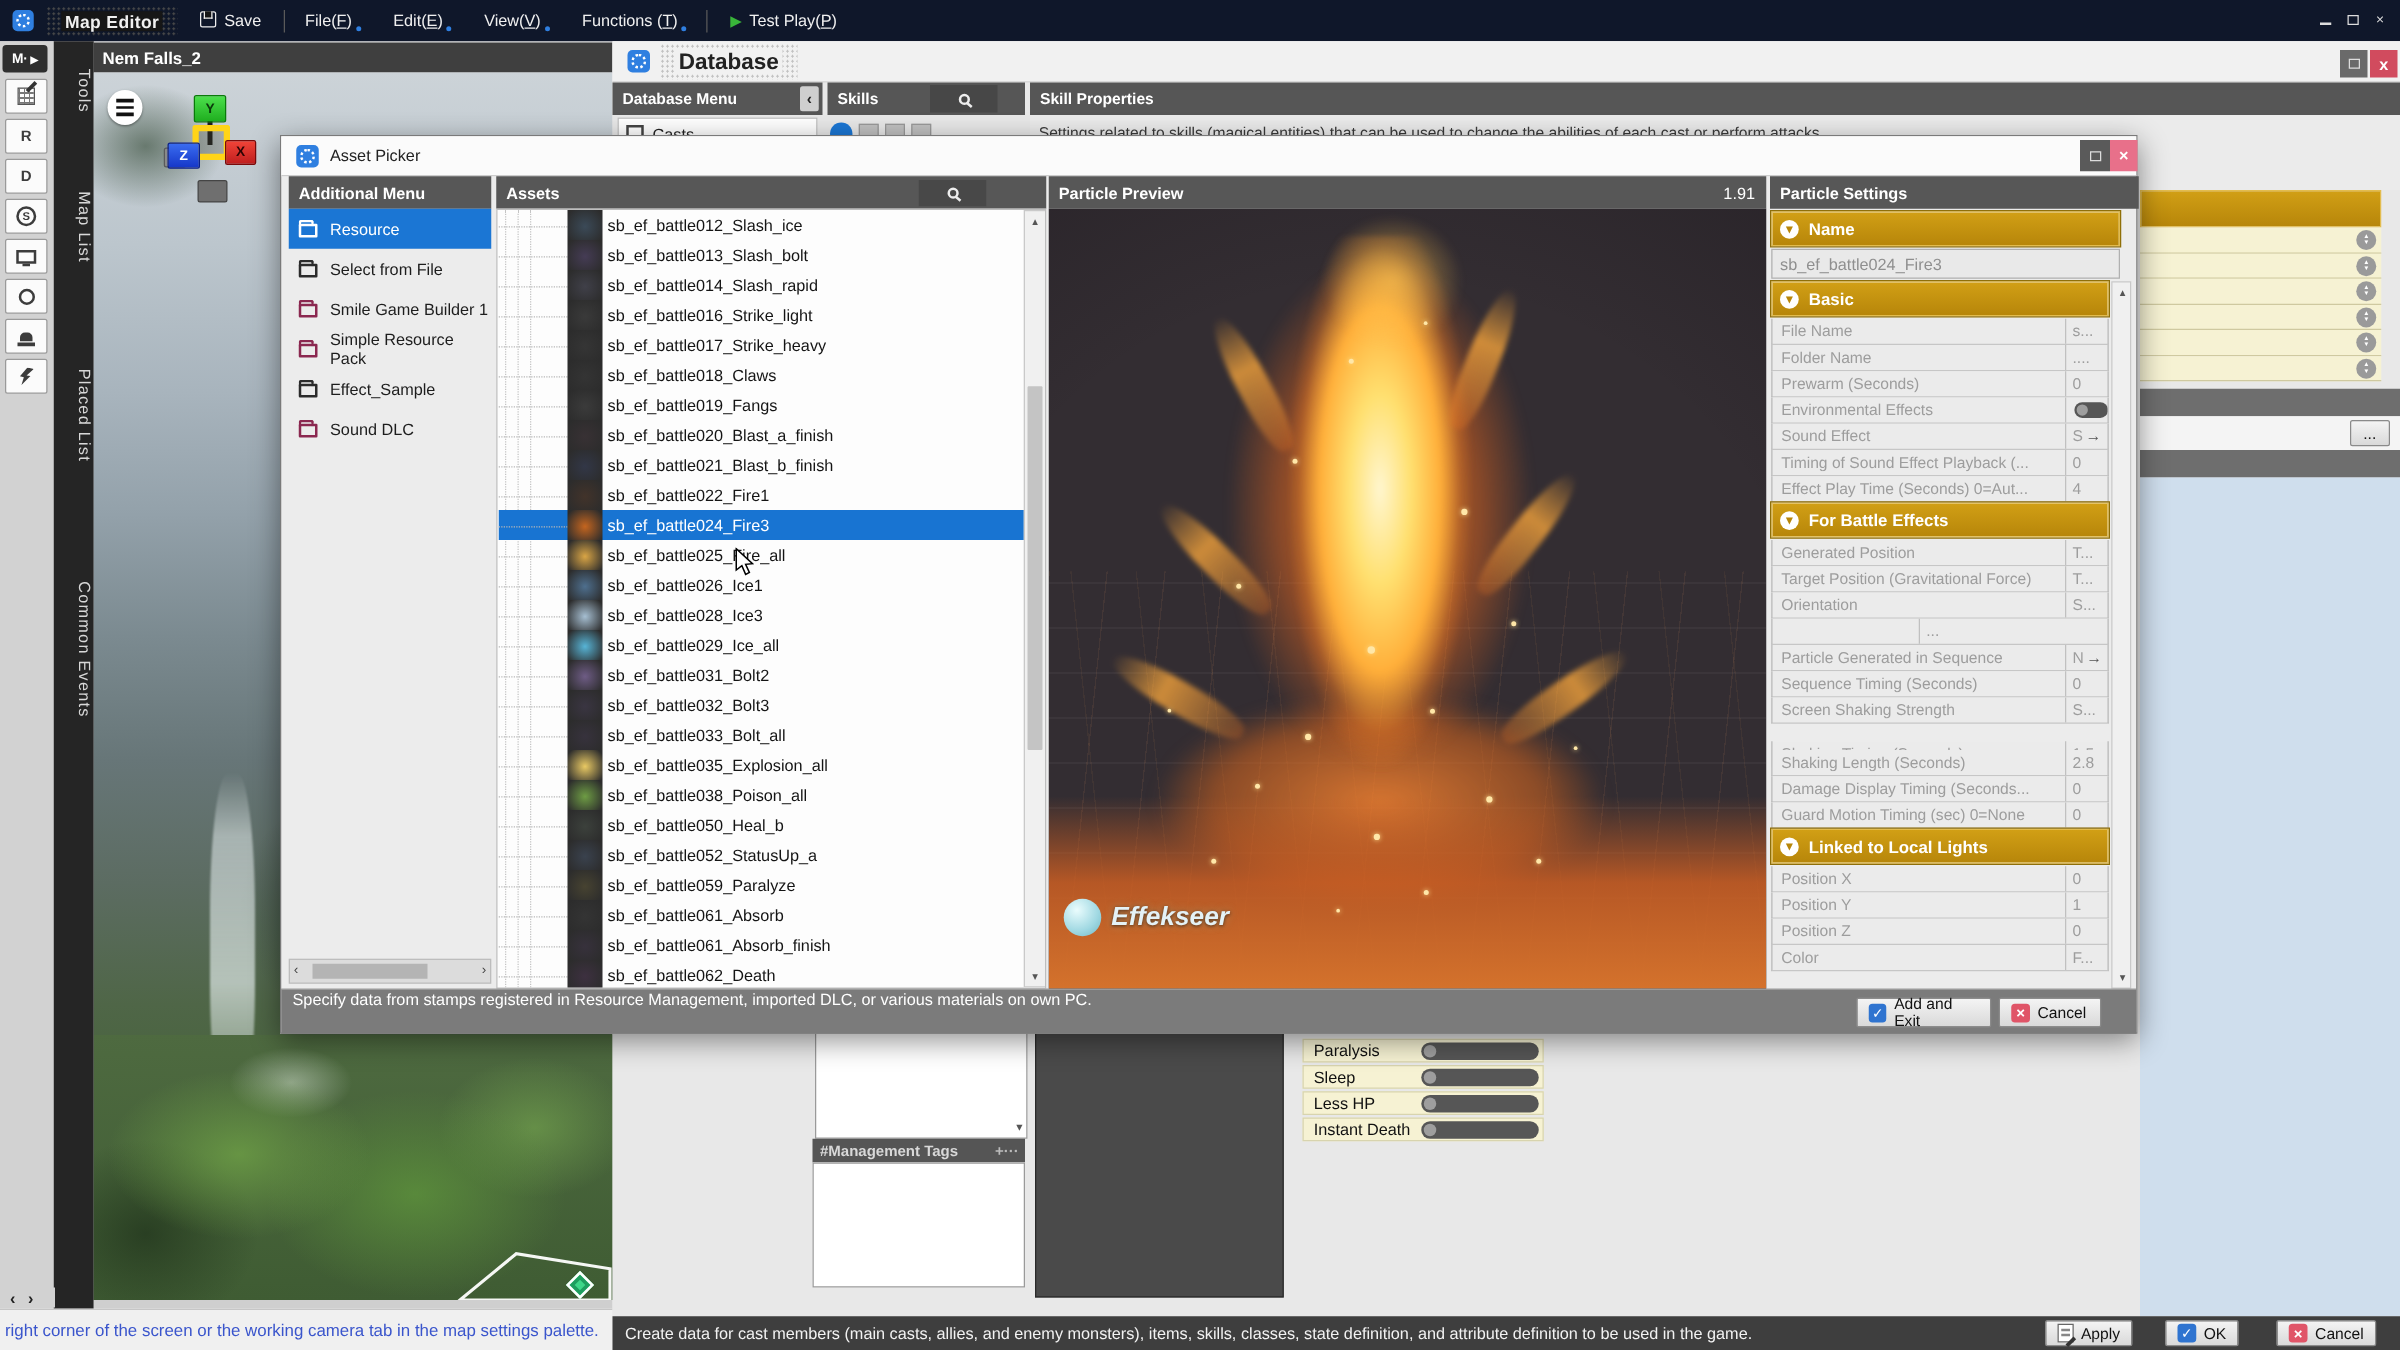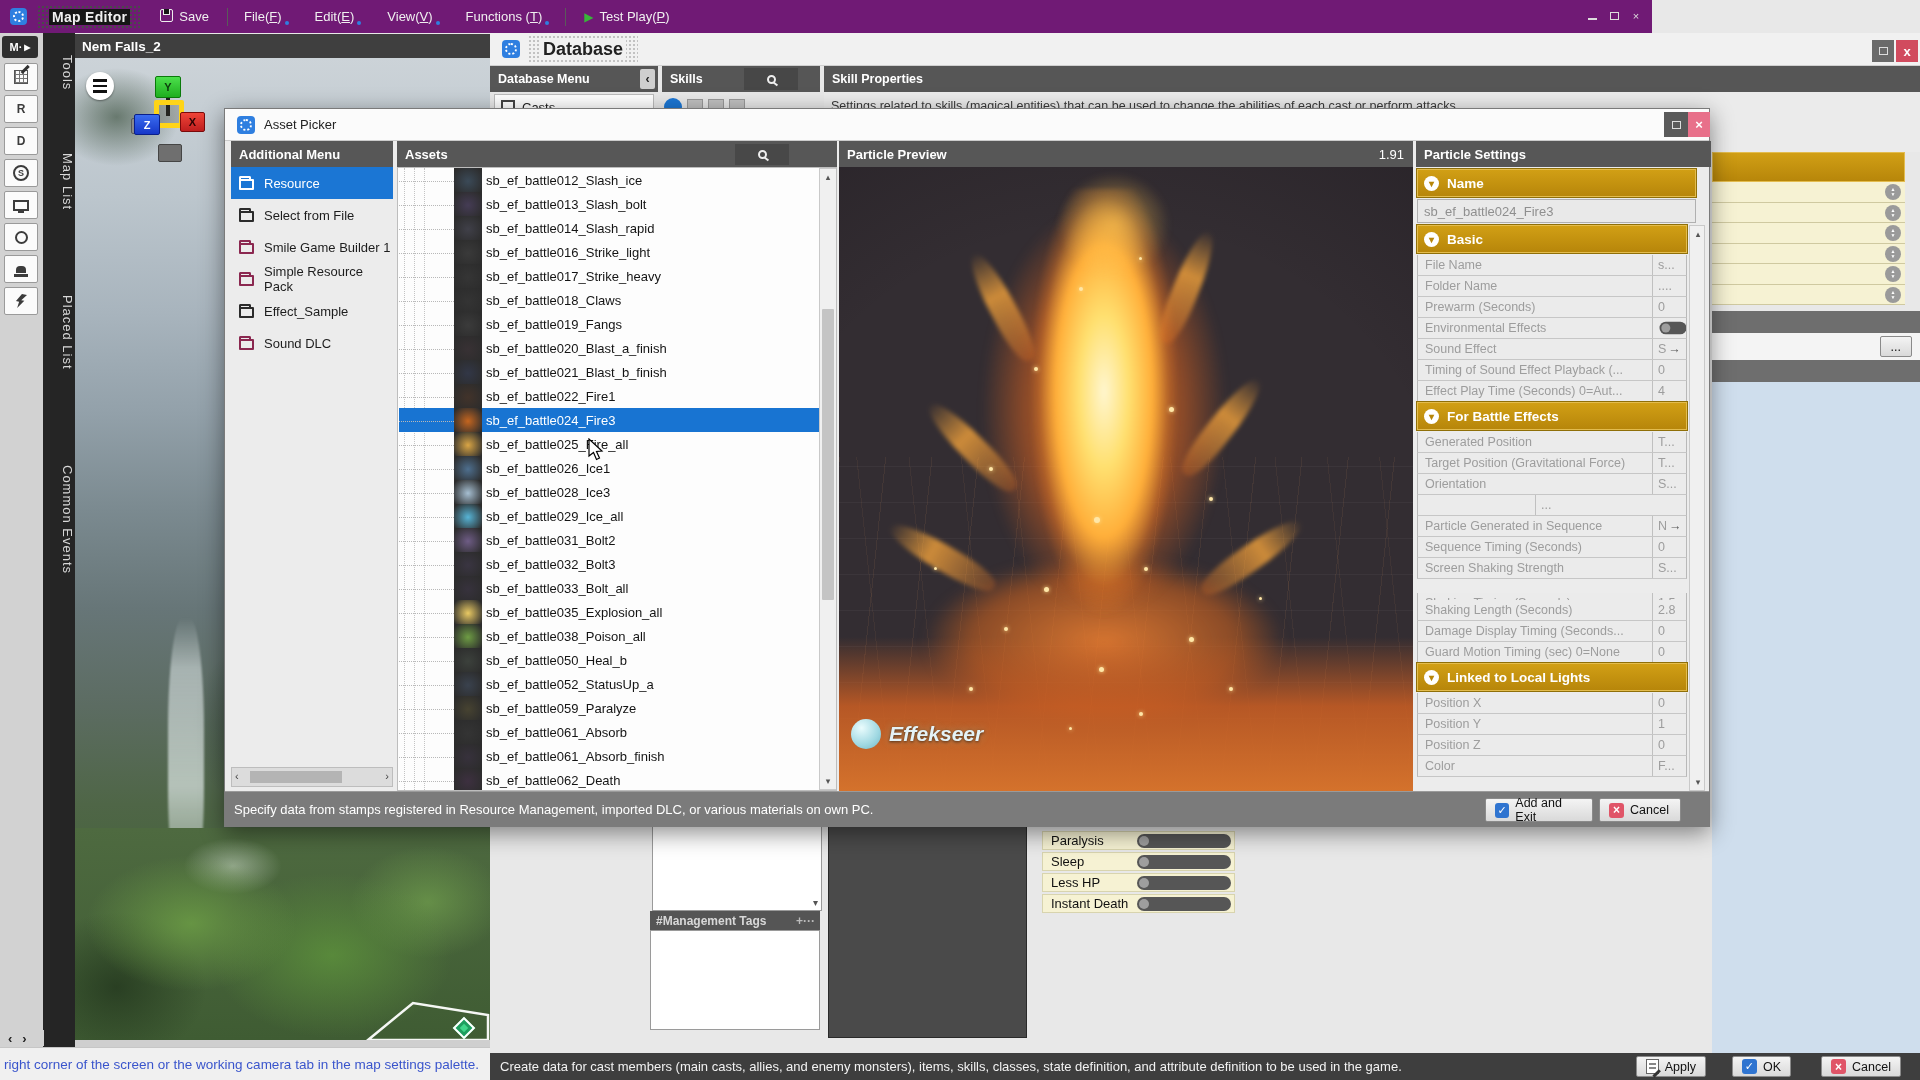--- a/index.html
+++ b/index.html
@@ -1,20 +1,20 @@
 <!DOCTYPE html>
 <html><head>
 <meta charset="utf-8">
 <style>
   *{box-sizing:border-box;margin:0;padding:0}
   html,body{width:1920px;height:1080px;overflow:hidden}
   body{font-family:"Liberation Sans",sans-serif;background:#e8e8e8;position:relative;font-size:13px;color:#222}
   .abs{position:absolute}
   
-  #menubar{left:0;top:0;width:1652px;height:33px;background:#701a75;color:#f0f0f0;display:flex;align-items:center;gap:10px;padding-left:10px}
+  #menubar{left:0;top:0;width:1920px;height:33px;background:#0f172a;color:#f0f0f0;display:flex;align-items:center;gap:10px;padding-left:10px}
   .sgb-icon{width:17px;height:17px;background:#2f7fe0;border-radius:4px;position:relative;flex:0 0 auto}
   .sgb-icon::before{content:"";position:absolute;inset:3px;border:2px dotted #fff;border-radius:50%}
   .stipple-dark{background-image:radial-gradient(#4a4a4a 1px,transparent 1px);background-size:4px 4px;padding:4px 12px}
   .stipple-dark b{background:#161616;padding:0 3px;font-size:14px;letter-spacing:.3px}
   .stipple-light{background-image:radial-gradient(#c2c2c2 1px,transparent 1px);background-size:4px 4px;padding:4px 12px}
   .stipple-light b{background:#f1f1f1;padding:0 3px;font-size:18px}
   .menu-item{padding:2px 6px;cursor:default;white-space:nowrap}
   .menu-item u{text-decoration:underline}
   .mdot{display:inline-block;width:4px;height:4px;border-radius:50%;background:#2f7fe0;margin-left:3px;vertical-align:-4px}
   .msep{width:1px;height:18px;background:#5a5a5a}
@@ -141,21 +141,21 @@
   #wm .orb{width:30px;height:30px;border-radius:50%;background:radial-gradient(circle at 35% 30%,#eafcfd,#9fd8e2 60%,#6fb6c4)}
   #wm .wt{font-size:21px;font-weight:bold;font-style:italic;color:#e4f2f6;text-shadow:0 1px 3px rgba(0,0,0,.6),0 0 8px rgba(120,220,200,.35)}
   
   .gold{position:absolute;left:1192px;height:28px;background:linear-gradient(#d19f15,#b7860a);border:1px solid #e3bc4e;outline:1px solid #8f6f08;color:#fff;font-weight:bold;font-size:13.5px;display:flex;align-items:center;gap:8px;padding-left:6px}
   .gold .circ{width:15px;height:15px;border-radius:50%;background:#fff;color:#b7860a;font-size:10px;line-height:15px;text-align:center;font-weight:bold}
   .srow{position:absolute;left:1192px;width:270px;height:21px;background:#ebebeb;border-bottom:1px solid #c6c6c6;border-left:1px solid #b8b8b8;border-right:1px solid #b8b8b8;display:flex;align-items:center;color:#9d9d9d;font-size:12.5px}
   .srow .lab{flex:1;padding-left:7px;white-space:nowrap;overflow:hidden}
   .srow .val{width:34px;border-left:1px solid #c0c0c0;padding-left:5px;display:flex;align-items:center;height:100%;overflow:hidden;white-space:nowrap}
   .srow .pill{transform:scale(.9);margin-right:0}
   #name-val{position:absolute;left:1192px;width:279px;height:24px;background:#e9e9e9;border:1px solid #b0b0b0;color:#8f8f8f;font-size:13px;display:flex;align-items:center;padding-left:6px}
-  #dlg-status{left:0;top:682px;width:1484px;height:36px;background:#7b7b7b;border-top:1px solid #9a9a9a;display:flex;align-items:center;padding-left:9px;color:#fff;font-size:13px}
+  #dlg-status{left:0;top:682px;width:1484px;height:36px;background:#7b7b7b;border-top:1px solid #9a9a9a;display:flex;padding-left:9px;color:#fff;font-size:13px}
   
   #cursor{left:587px;top:438px;z-index:99}
 </style>
 </head>
 <body>
 
 <div class="abs" id="menubar">
   <span class="sgb-icon"></span>
   <span class="stipple-dark"><b>Map Editor</b></span>
   <span class="menu-item" id="save-btn">

